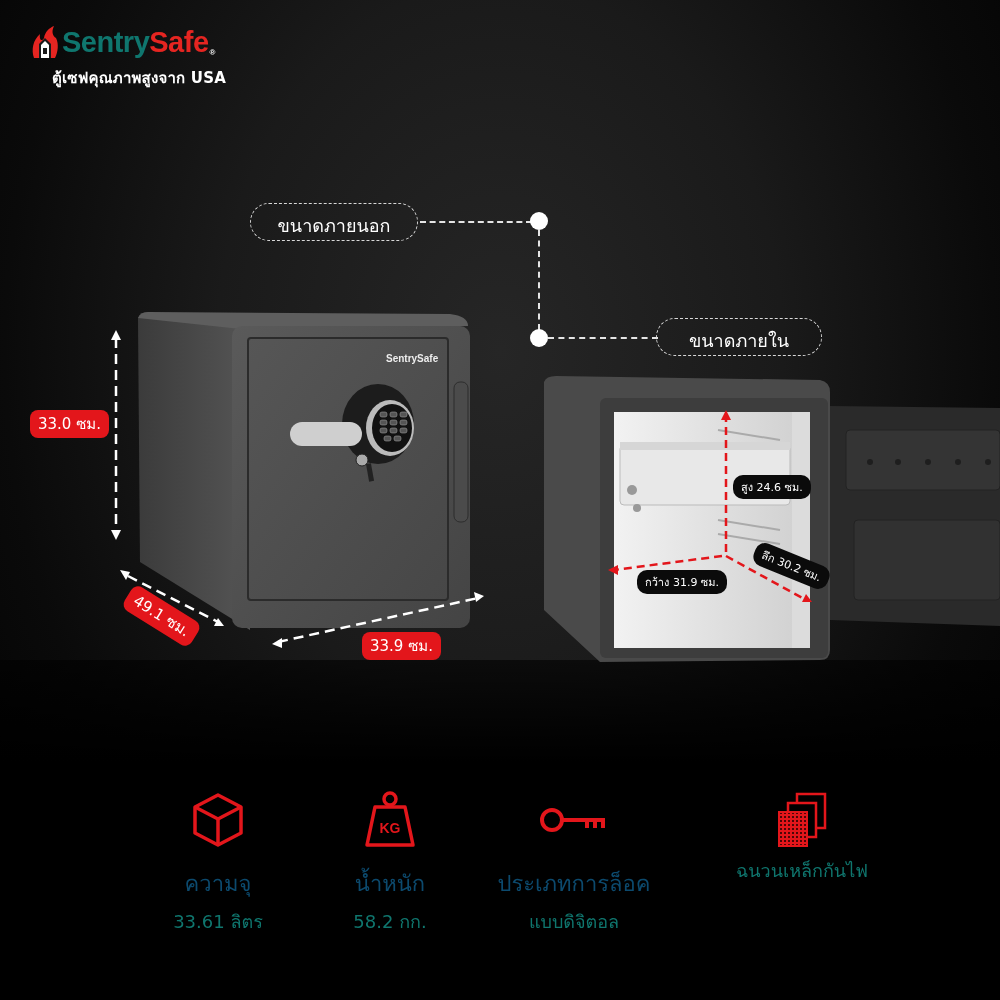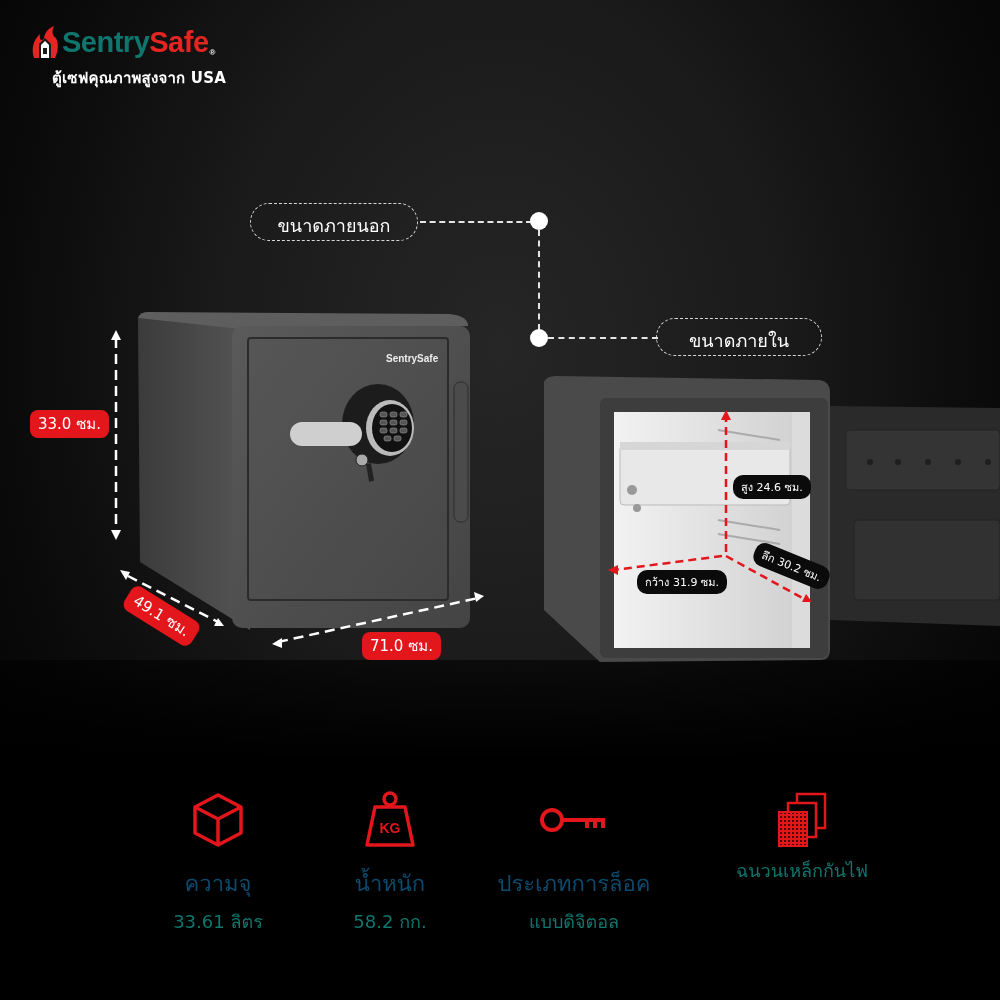--- a/index.html
+++ b/index.html
@@ -144,21 +144,21 @@
   </g>
 </svg>
 
 <div class="badge-red" style="left:30px; top:410px;">
   <span>33.0 ซม.</span>
 </div>
 <div class="badge-red" style="left:122px; top:602px; transform:rotate(32deg);">
   <span>49.1 ซม.</span>
 </div>
 <div class="badge-red" style="left:362px; top:632px;">
-  <span>71.0 ซม.</span>
+  <span>33.9 ซม.</span>
 </div>
 
 <svg style="position:absolute; left:530px; top:370px;" width="470" height="300" viewBox="0 0 470 300">
   <defs>
     <linearGradient id="intG" x1="0" x2="1">
         <stop offset="0" stop-color="#f2f2f2"></stop>
         <stop offset="1" stop-color="#cfcfcf"></stop>
       </linearGradient>
   </defs>
 

